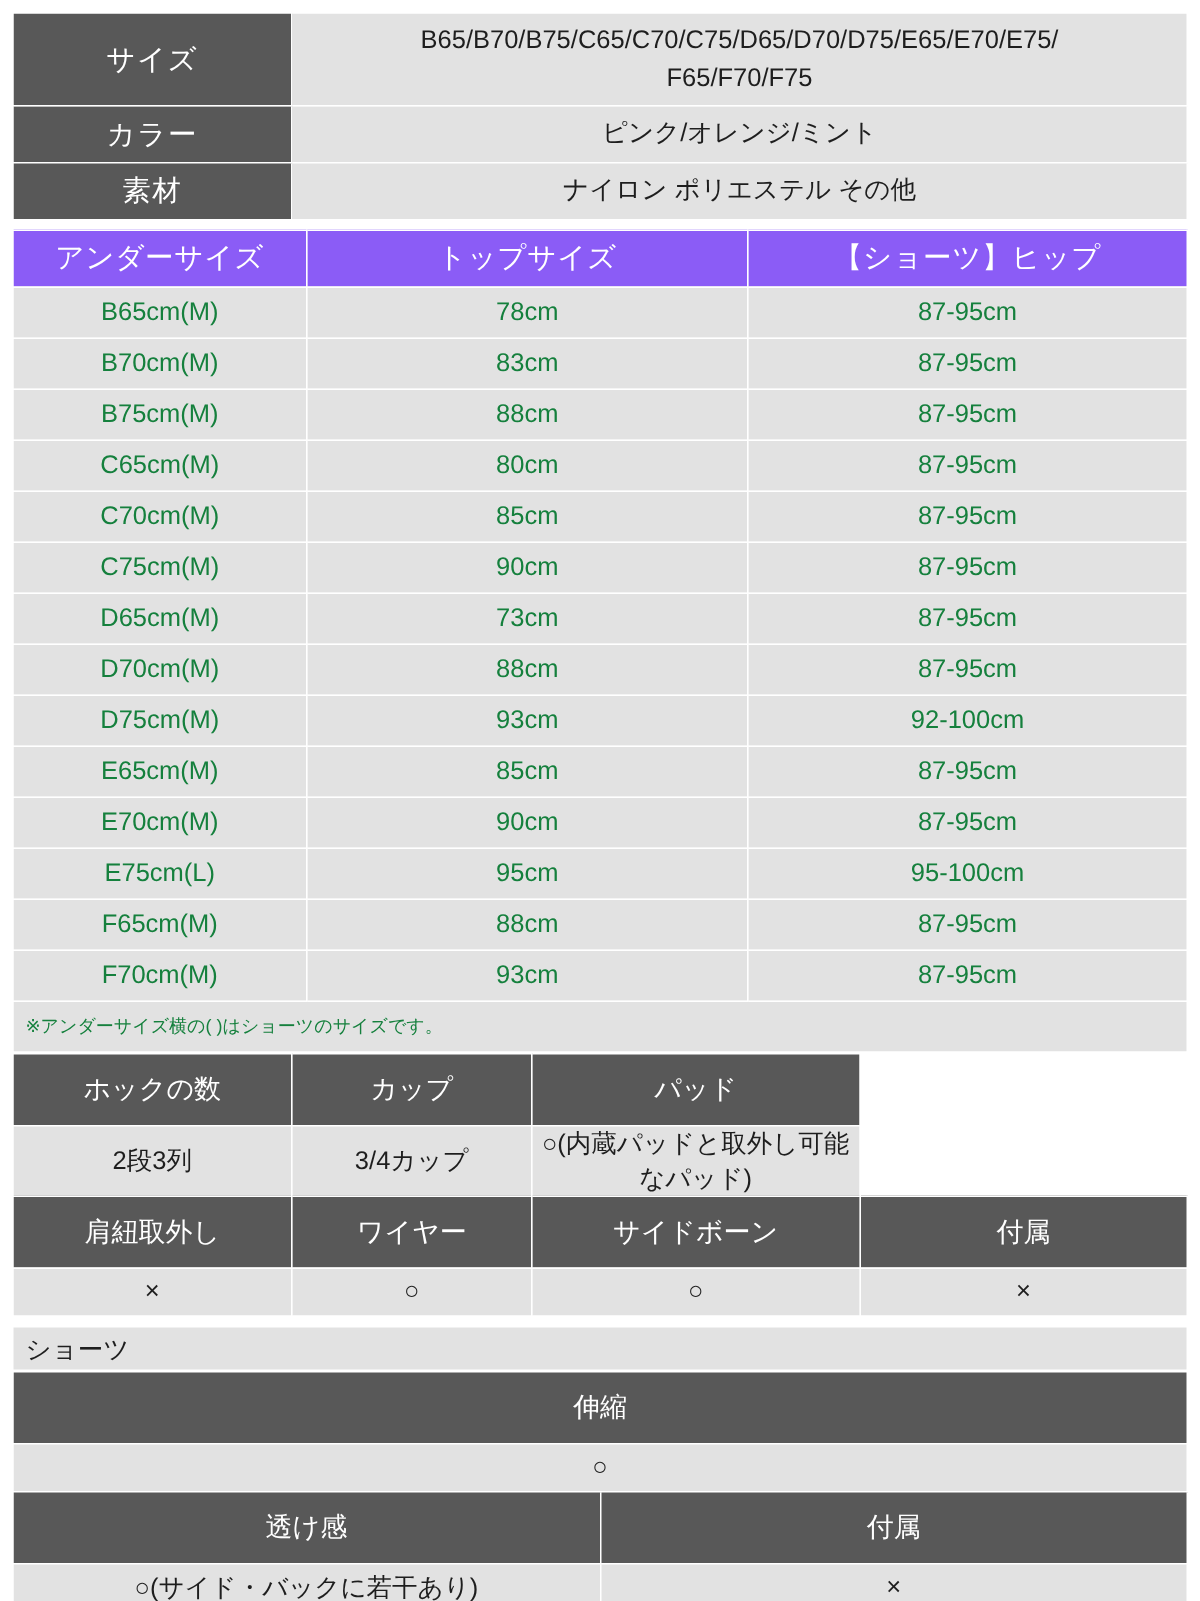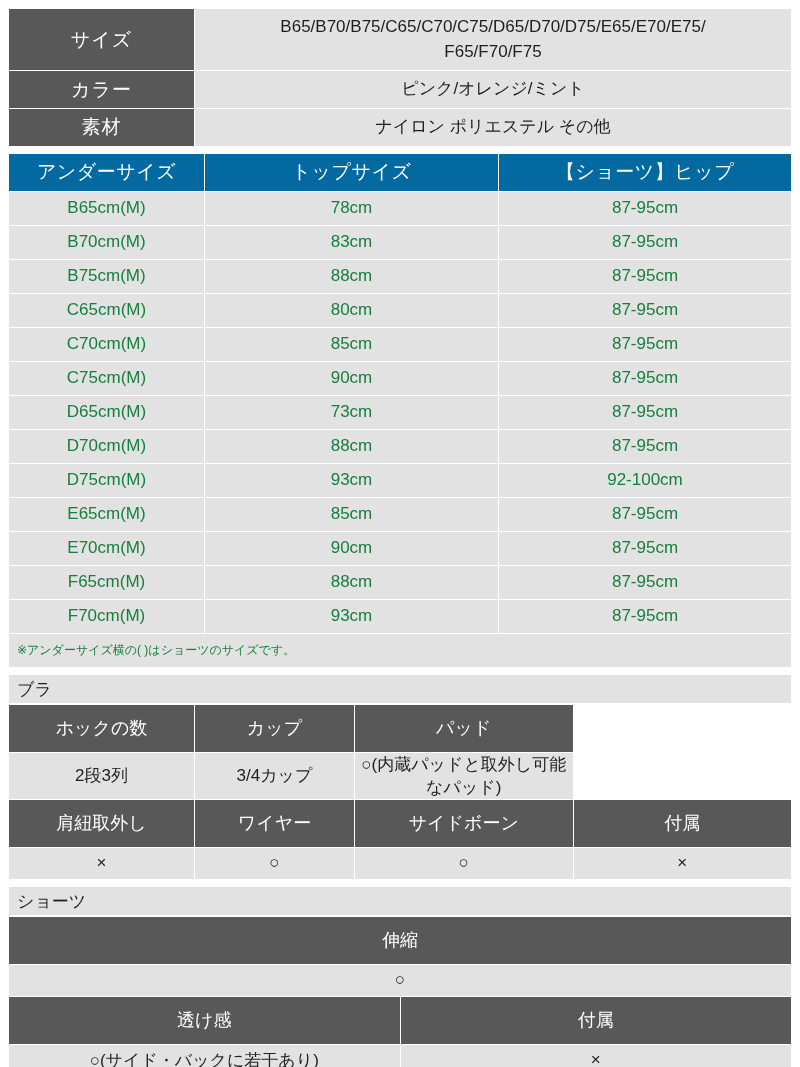--- a/index.html
+++ b/index.html
@@ -49,21 +49,21 @@
     color: #1e1e1e;
     font-size: 17px;
     line-height: 1.45;
     padding: 6px 4px;
   }
   .spec-val.two-line { height: 62px; text-align: center; }
 
   
   .size-table { margin-top: 6px; }
   .size-table th {
-    background: #0369a1;
+    background: #8b5cf6;
     color: #ffffff;
     font-size: 19px;
     height: 38px;
     letter-spacing: 0.5px;
   }
   .size-table td {
     background: #e2e2e2;
     height: 34px;
     font-size: 17px;
     color: #15803d;
@@ -186,38 +186,42 @@
           <td>E65cm(M)</td>
           <td>85cm</td>
           <td>87-95cm</td>
         </tr>
         <tr>
           <td>E70cm(M)</td>
           <td>90cm</td>
           <td>87-95cm</td>
         </tr>
         <tr>
+          <td>E75cm(L)</td>
+          <td>95cm</td>
+          <td>95-100cm</td>
+        </tr>
+        <tr>
           <td>F65cm(M)</td>
           <td>88cm</td>
           <td>87-95cm</td>
         </tr>
         <tr>
           <td>F70cm(M)</td>
           <td>93cm</td>
           <td>87-95cm</td>
         </tr>
       </tbody>
     <tfoot>
       <tr class="note-row">
         <td colspan="3">※アンダーサイズ横の( )はショーツのサイズです。</td>
       </tr>
     </tfoot>
   </table>
 
-  <div class="section-label">ブラ</div>
 
   <table class="detail-table">
     <tbody>
       <tr>
         <th style="width:186px">ホックの数</th>
         <th style="width:160px">カップ</th>
         <th>パッド</th>
       </tr>
       <tr>
         <td>2段3列</td>

